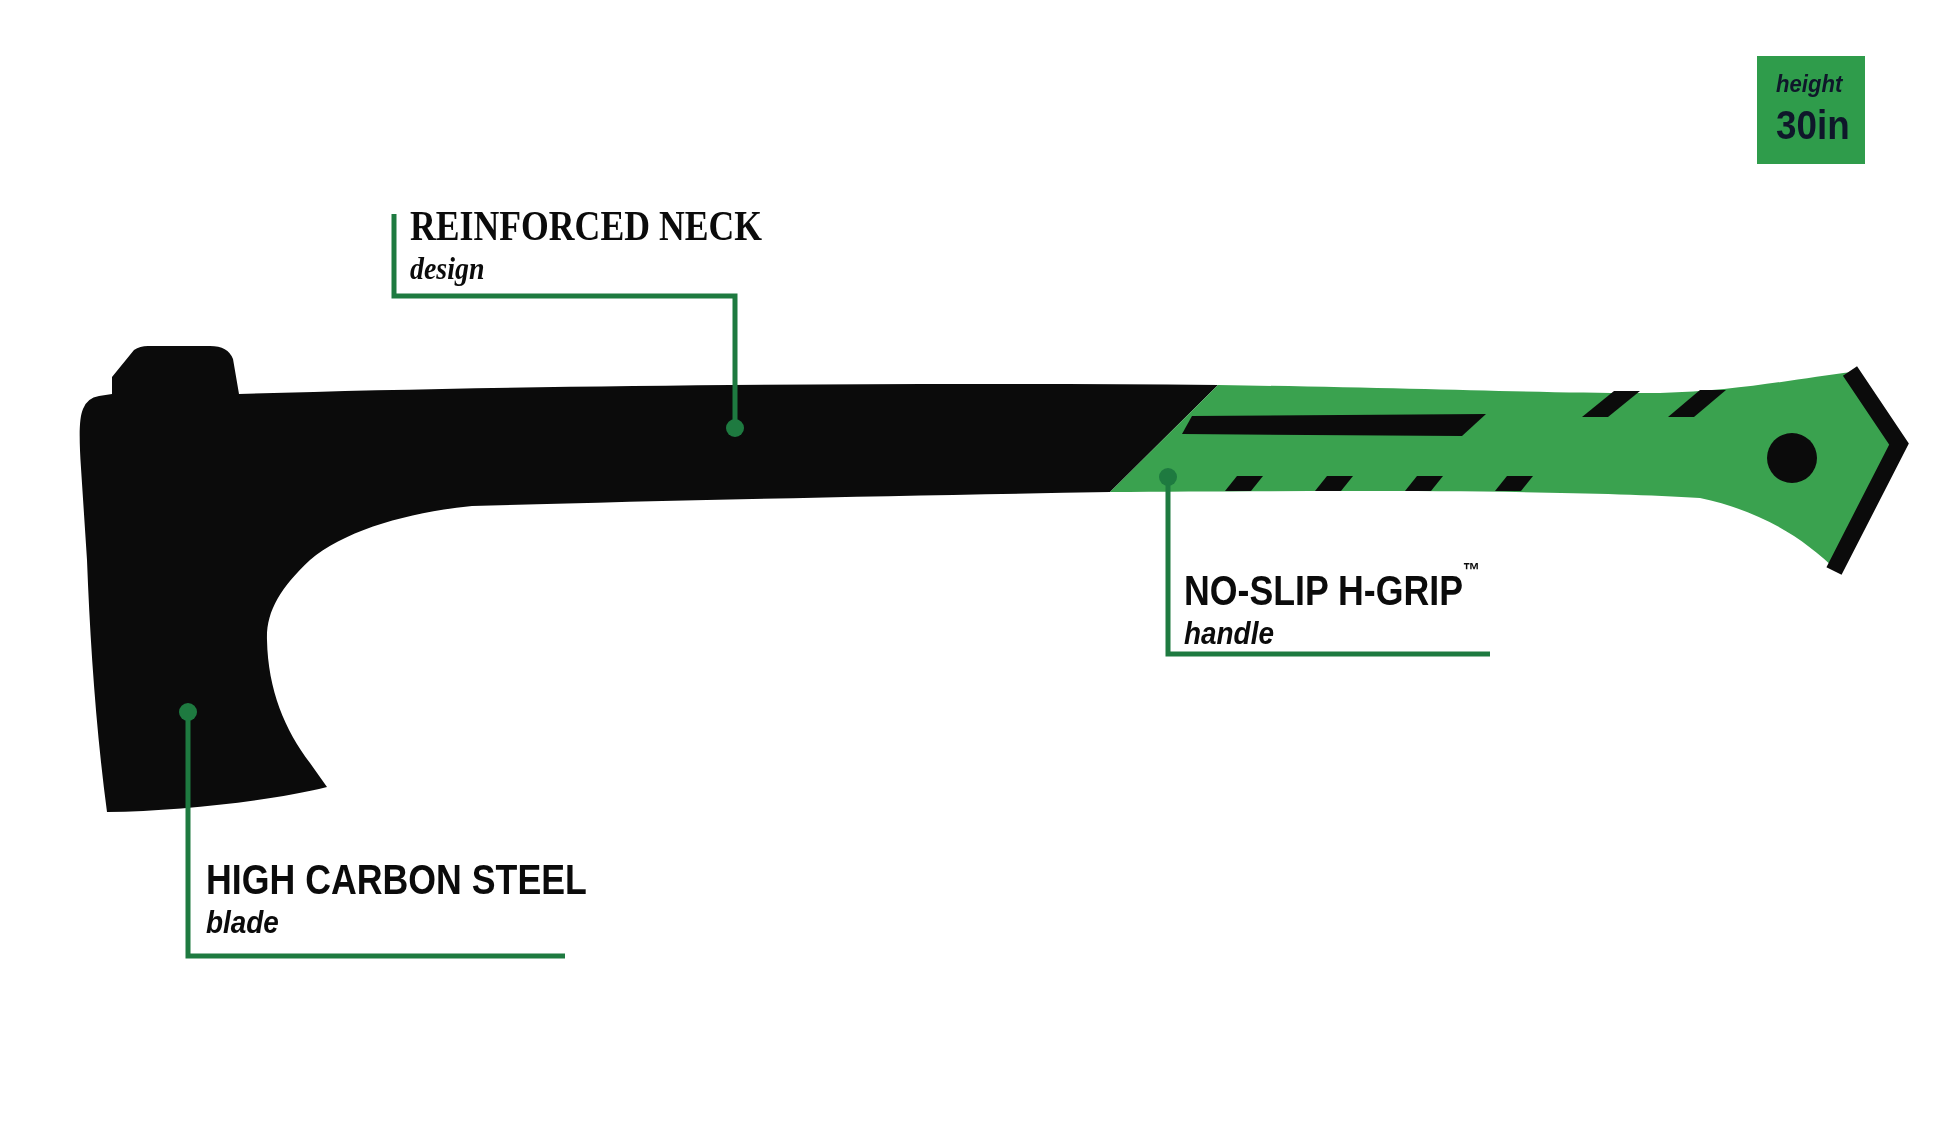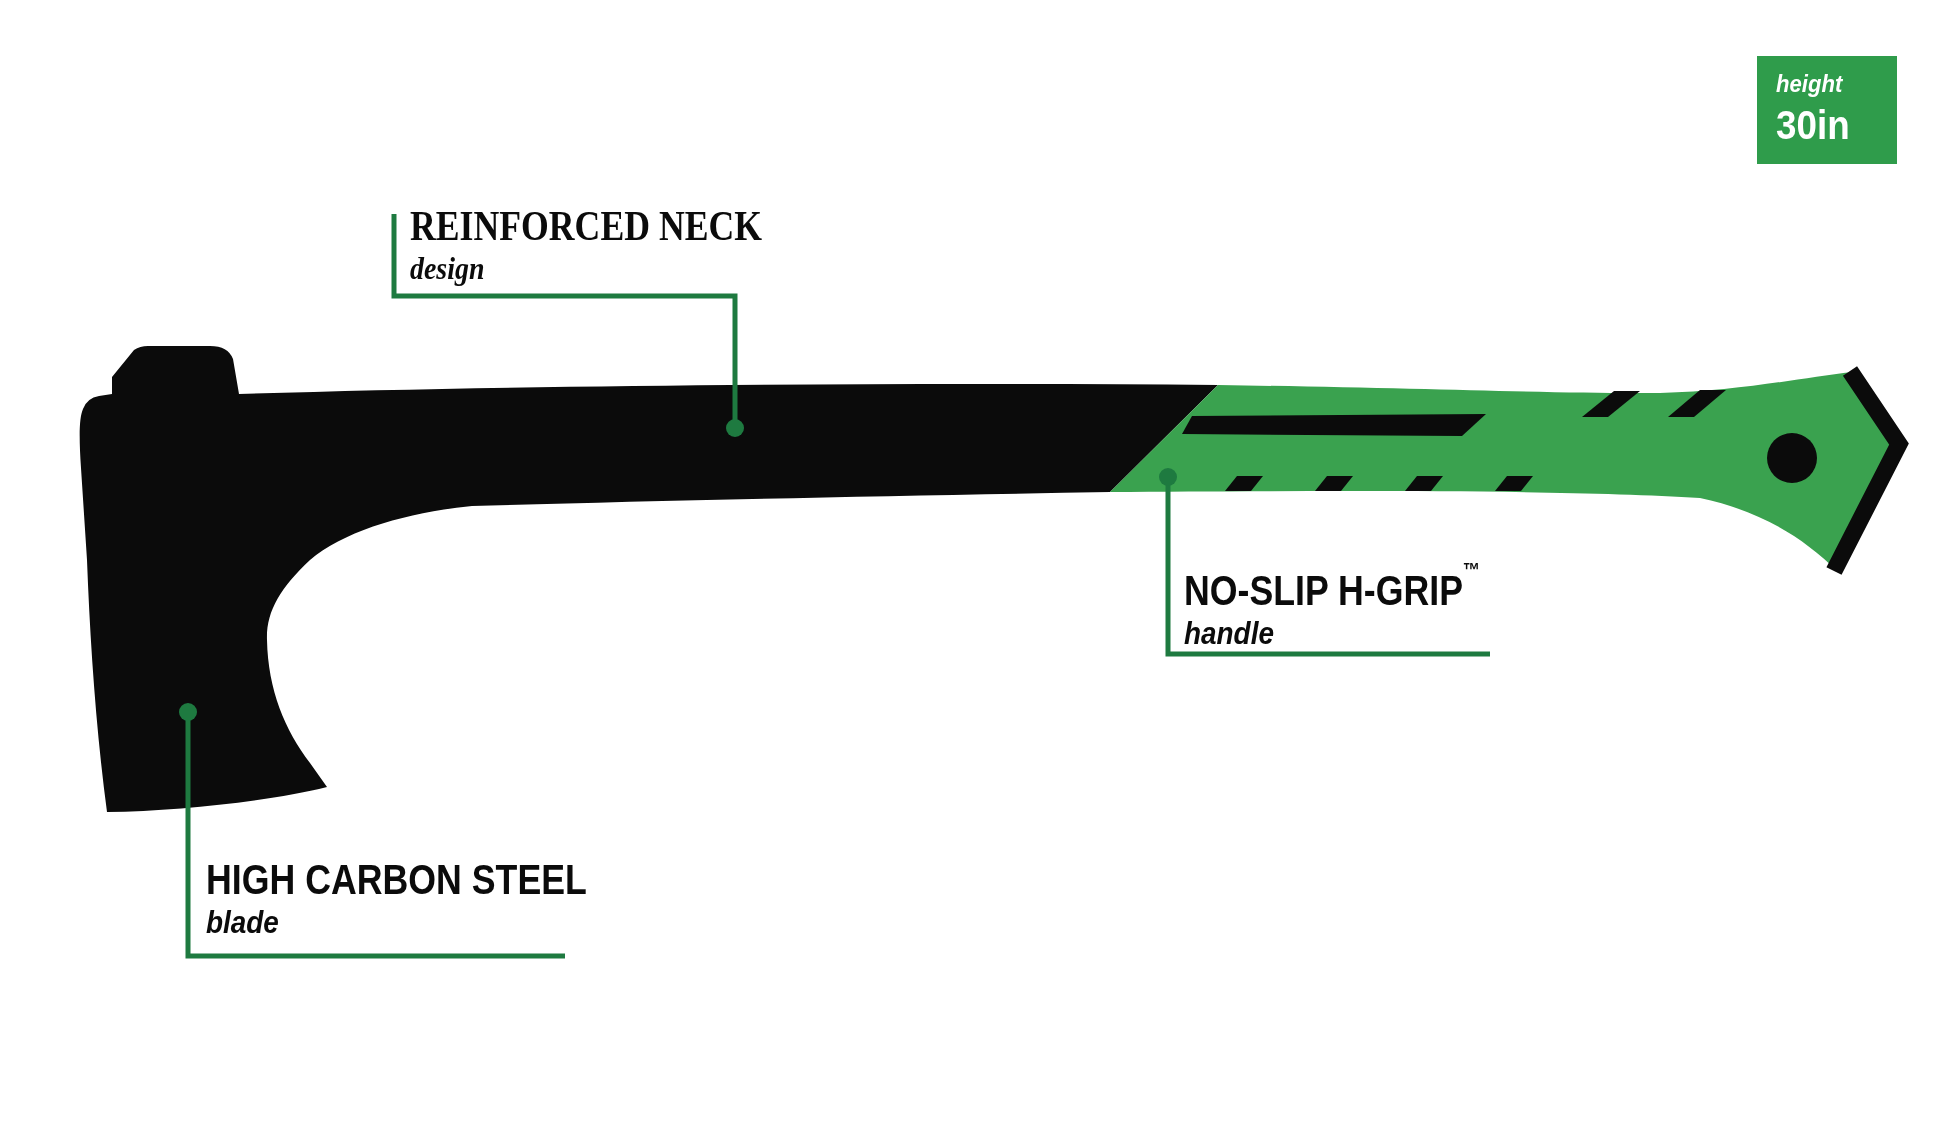--- a/index.html
+++ b/index.html
@@ -35,22 +35,22 @@
     display:inline-block;
     font-size:31px;font-weight:700;font-style:italic;
     transform:scaleX(0.9);transform-origin:left bottom;
     line-height:1.0;margin-top:6px;white-space:nowrap;
   }
   .callout-neck{left:410px;top:205px;font-family:Liberation Serif, serif;}
   .callout-grip{left:1184px;top:560px;}
   .callout-blade{left:206px;top:859px;}
 
   .badge{
-    position:absolute;left:1757px;top:56px;width:140px;height:108px;
-    background:var(--badge-green);color:#ffffff;
+    position:absolute;left:1757px;top:56px;width:108px;height:108px;
+    background:var(--badge-green);color:#0f172a;
     box-sizing:border-box;padding:16px 0 0 19px;
   }
   .badge .badge-label{
     display:block;font-size:24px;font-weight:600;font-style:italic;
     transform:scaleX(0.92);transform-origin:left top;line-height:1;
   }
   .badge .badge-value{
     display:block;font-size:40px;font-weight:700;
     transform:scaleX(0.92);transform-origin:left top;
     line-height:1;margin-top:9px;letter-spacing:0;

